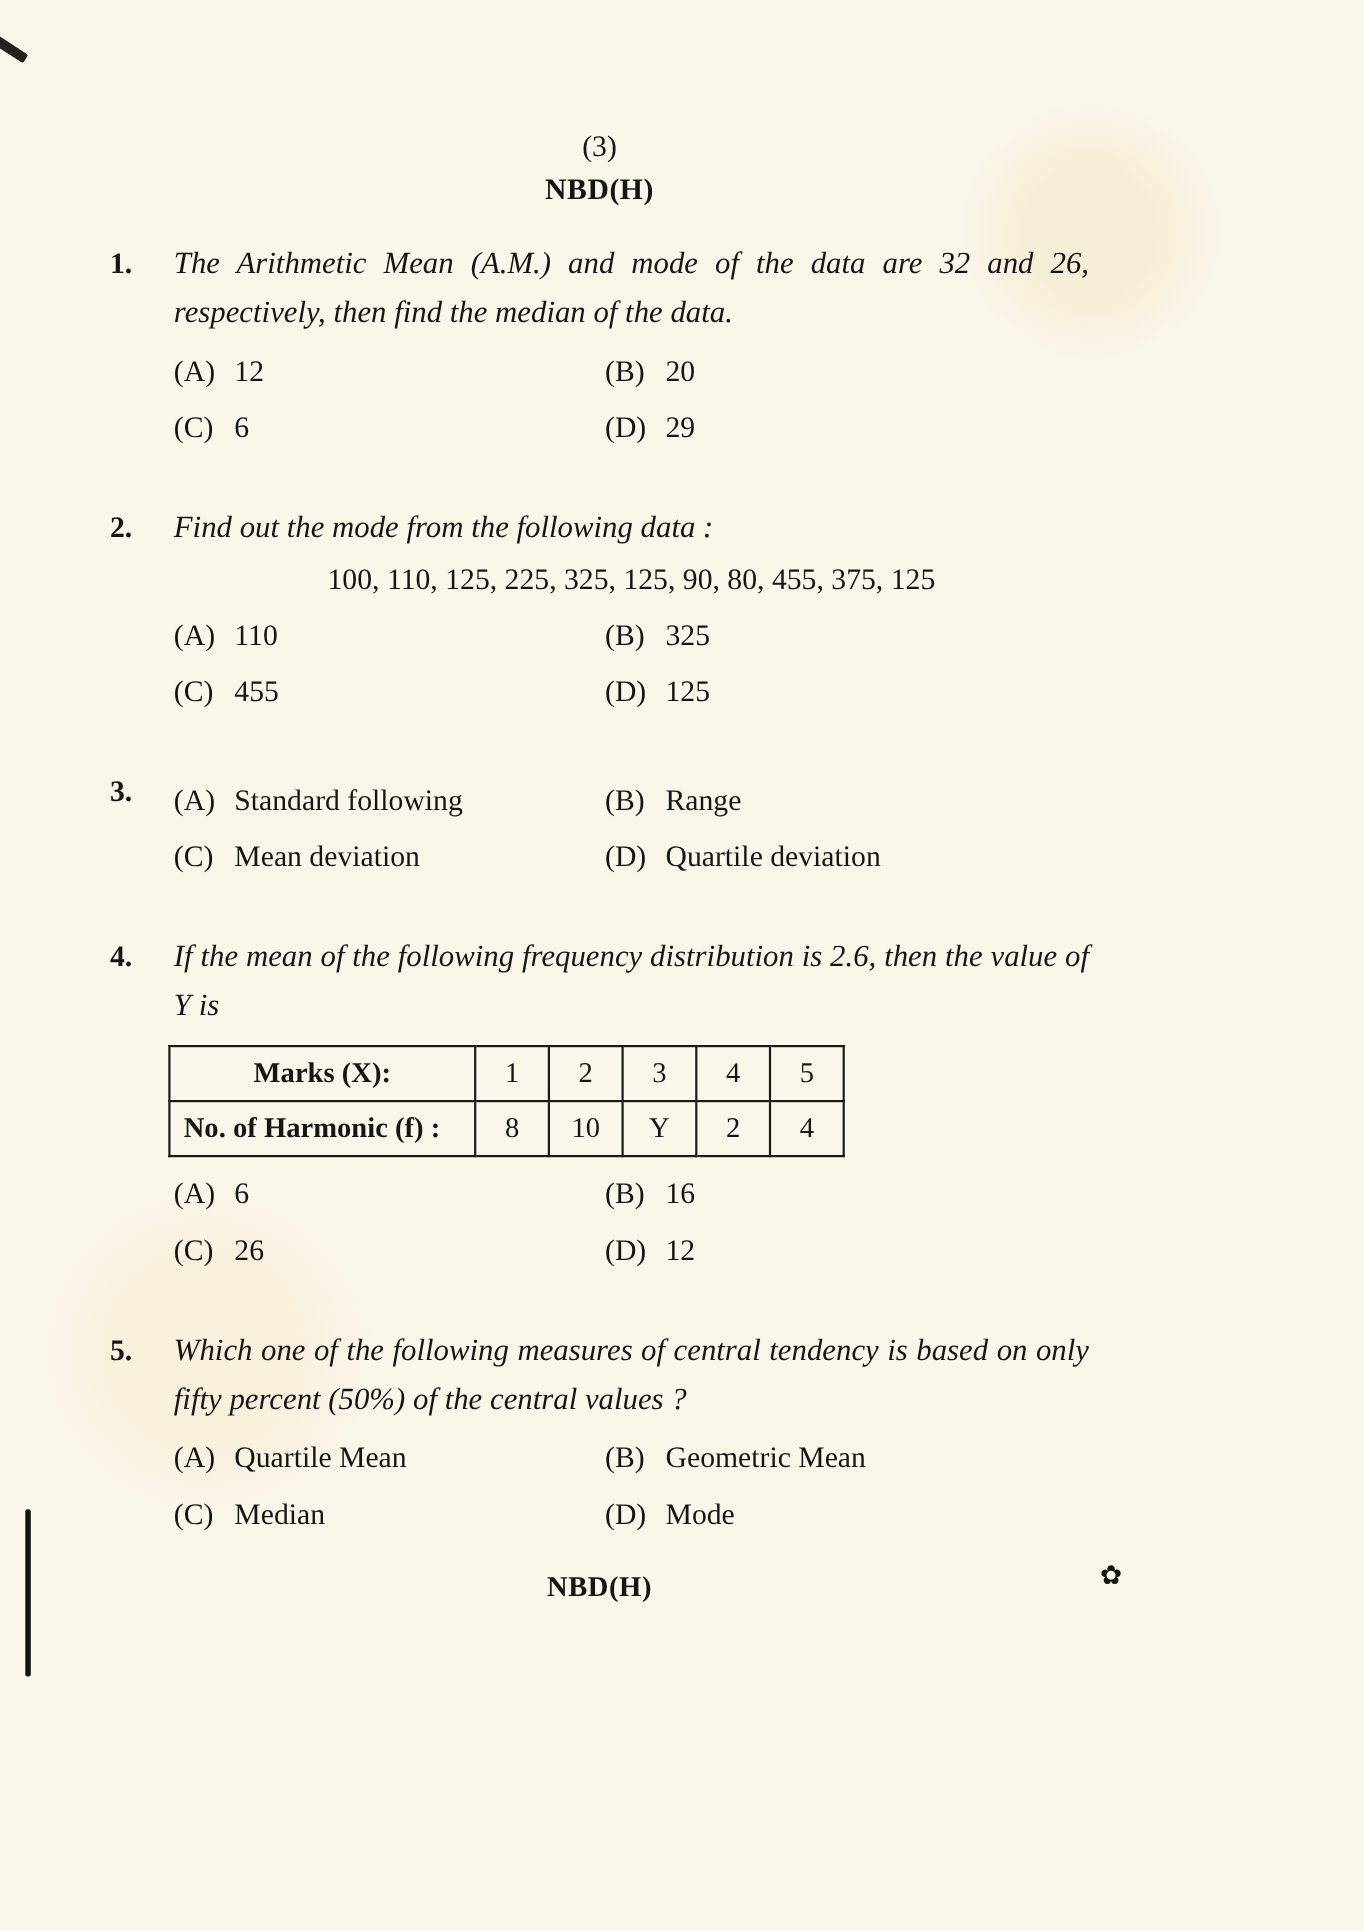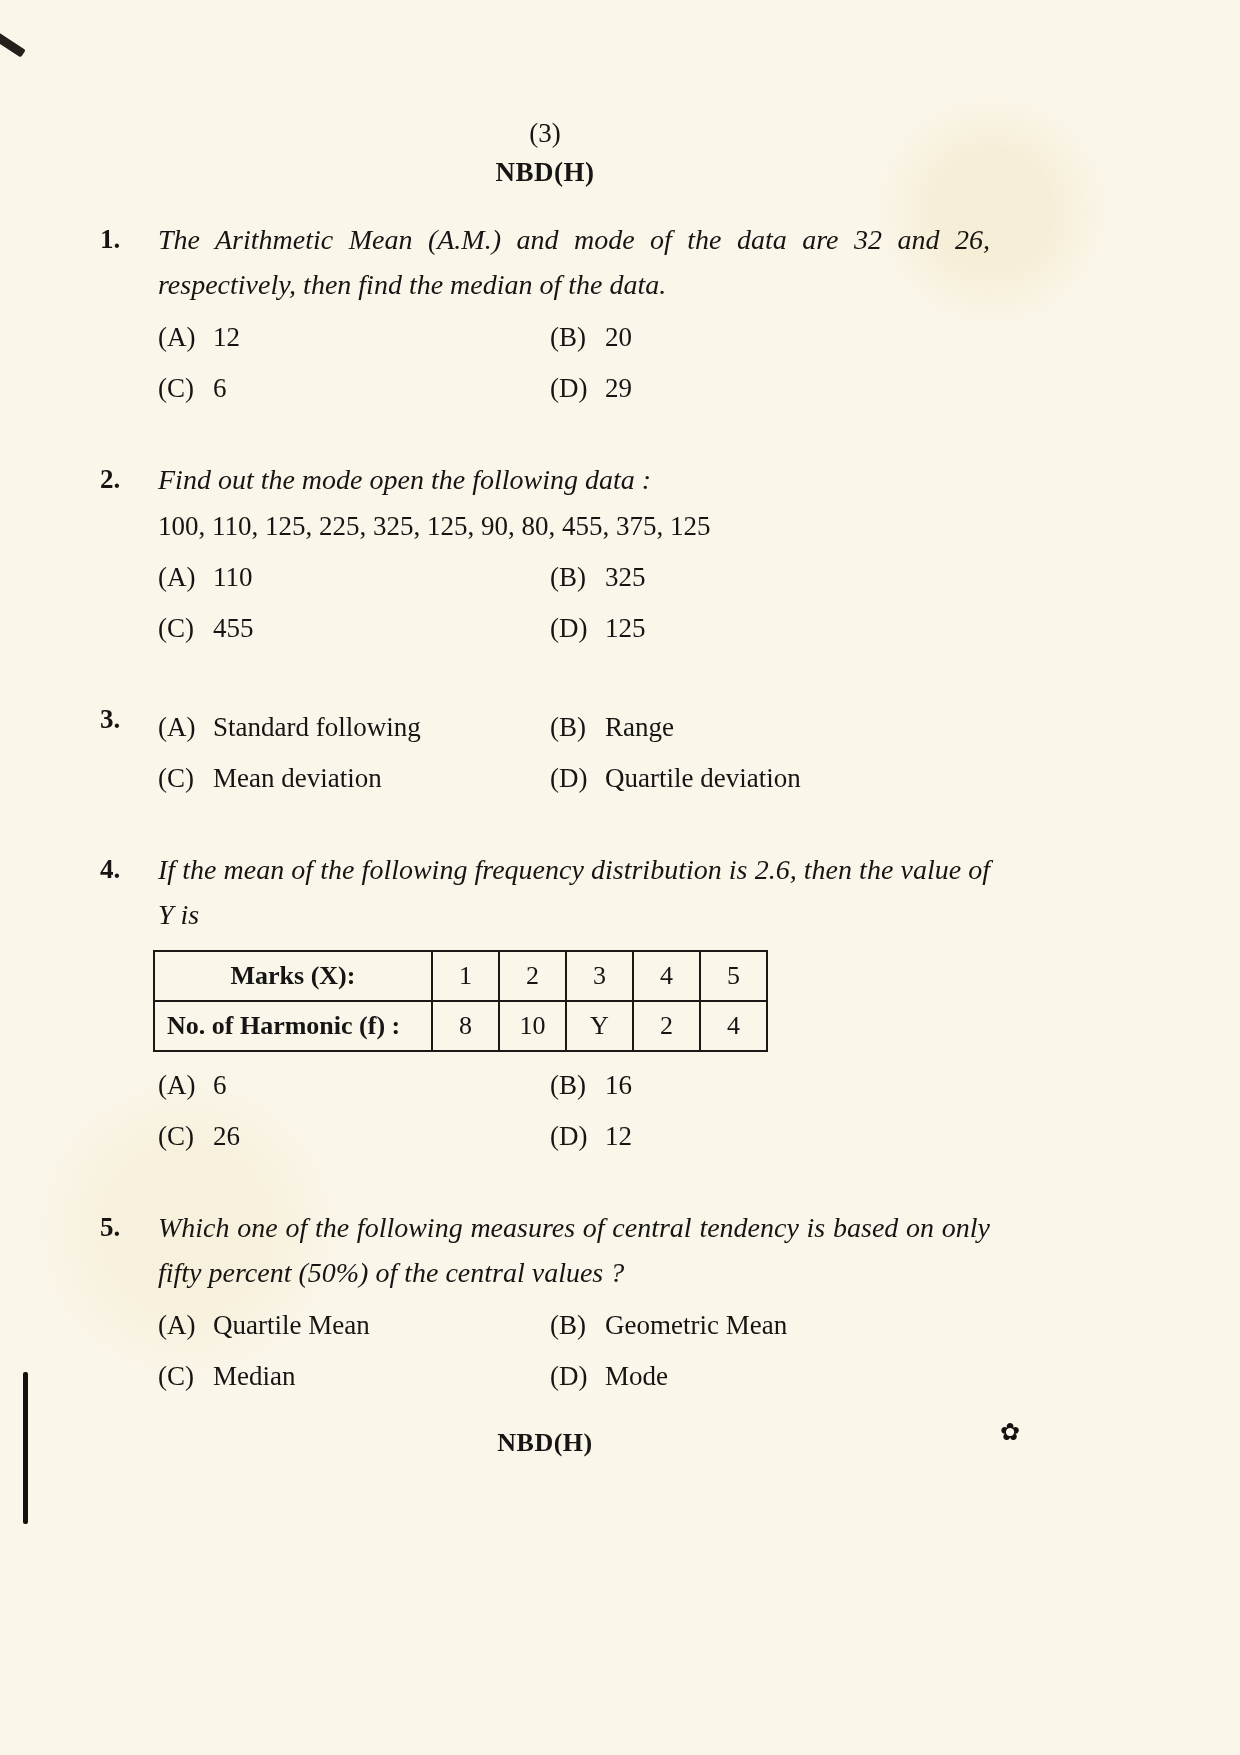--- a/index.html
+++ b/index.html
@@ -16,21 +16,21 @@
     box-sizing:border-box;
     padding:118px 250px 0 100px;
   }
   .centered{text-align:center;}
   .page-number{font-size:27px;}
   .header-title{font-size:27px;font-weight:bold;margin-top:8px;letter-spacing:.5px;}
   .question{display:flex;margin-top:30px;margin-bottom:52px;}
   .q-number{font-weight:bold;width:58px;flex-shrink:0;font-size:27px;line-height:1.6;}
   .q-body{flex:1;min-width:0;}
   .q-text{margin:0;font-size:28px;line-height:1.6;text-align:justify;font-style:italic;}
-  .q-data{margin:2px 0 0 0;font-size:27px;line-height:1.6;}
+  .q-data{margin:2px 0 0 0;font-size:27px;line-height:1.6;text-align:center;}
   .options{display:grid;grid-template-columns:392px 1fr;row-gap:16px;margin-top:12px;}
   .option{display:flex;font-size:27px;line-height:1.3;}
   .opt-label{width:55px;flex-shrink:0;}
   .opt-text{white-space:nowrap;}
   .marks-table{border-collapse:collapse;margin:12px 0 16px -5px;}
   .marks-table td{border:2.5px solid #1b1916;font-size:26px;padding:0;}
   .label-cell{width:252px;padding:9px 12px 9px 12px !important;font-weight:bold;}
   .label-inner{display:flex;justify-content:center;font-weight:bold;}
   .num-cell{width:57px;text-align:center;padding:9px 4px !important;}
   .footer-row{position:relative;margin-top:34px;text-align:center;}
@@ -72,21 +72,21 @@
           <span class="opt-label">(D)</span>
           <span class="opt-text">29</span>
         </div>
       </div>
     </div>
   </section>
 
   <section class="question">
     <div class="q-number">2.</div>
     <div class="q-body">
-      <p class="q-text">Find out the mode open the following data :</p>
+      <p class="q-text">Find out the mode from the following data :</p>
       <p class="q-data">100, 110, 125, 225, 325, 125, 90, 80, 455, 375, 125</p>
       <div class="options">
         <div class="option">
           <span class="opt-label">(A)</span>
           <span class="opt-text">110</span>
         </div>
         <div class="option">
           <span class="opt-label">(B)</span>
           <span class="opt-text">325</span>
         </div>

